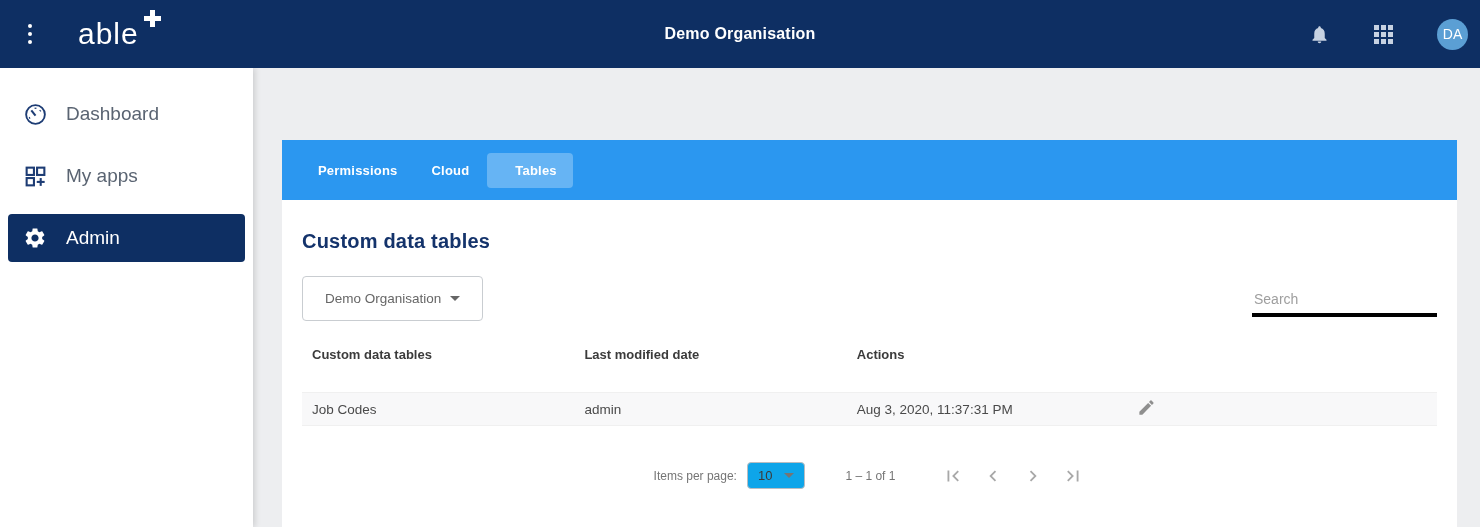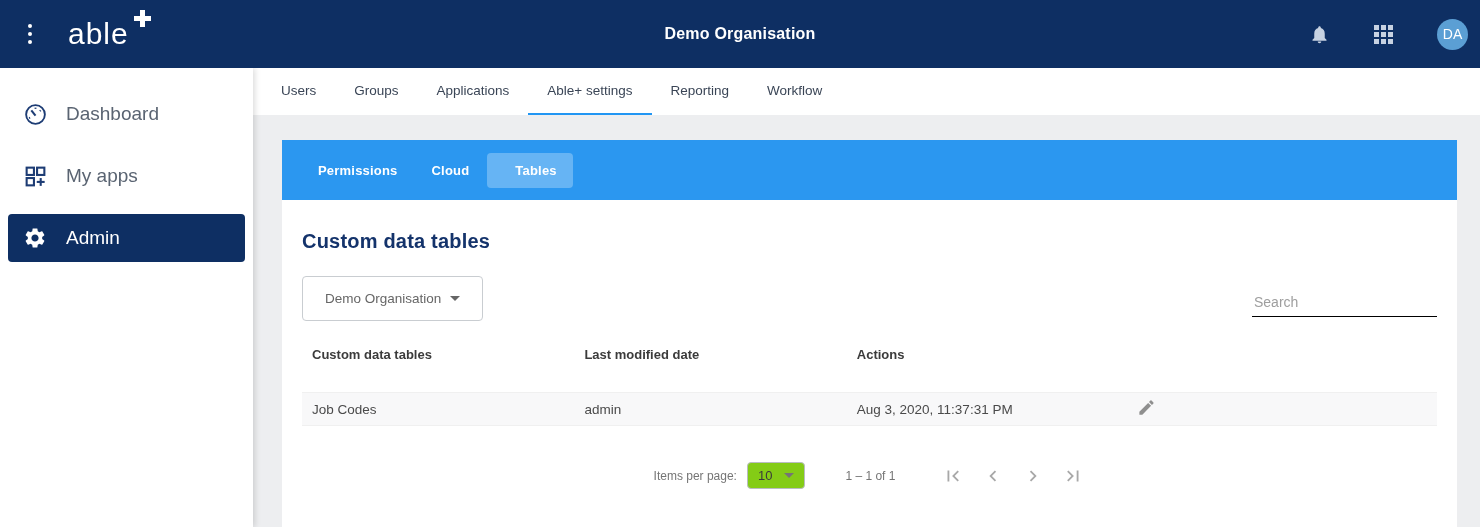--- a/index.html
+++ b/index.html
@@ -5,21 +5,21 @@
   * { margin:0; padding:0; box-sizing:border-box; }
   html,body { width:1480px; height:527px; overflow:hidden; }
   body { font-family:"Liberation Sans", sans-serif; background:#edeef0; }
 
   
   .topbar { position:absolute; top:0; left:0; width:1480px; height:68px;
             background:#0e2f63; display:flex; align-items:center; z-index:30; }
   .kebab { width:32px; height:40px; margin-left:14px; display:flex; flex-direction:column;
            justify-content:center; align-items:center; gap:4px; cursor:pointer; }
   .kebab i { width:4px; height:4px; border-radius:50%; background:#fff; display:block; }
-  .logo { margin-left:22px; position:relative; color:#fff; font-size:30px; font-weight:400;
+  .logo { margin-left:32px; position:relative; color:#fff; font-size:30px; font-weight:400;
           letter-spacing:1px; line-height:1; padding-right:22px; }
   .logo .plus { position:absolute; top:-9px; right:0; width:17px; height:17px; }
   .logo .plus:before, .logo .plus:after { content:""; position:absolute; background:#fff; }
   .logo .plus:before { left:6px; top:0; width:5px; height:17px; }
   .logo .plus:after  { left:0; top:6px; width:17px; height:5px; }
   .topbar-title { position:absolute; left:50%; transform:translateX(-50%); color:#fff;
                   font-size:16px; font-weight:700; letter-spacing:.2px; }
   .topbar-right { position:absolute; right:12px; display:flex; align-items:center; gap:44px; }
   .icon-btn { background:none; border:none; cursor:pointer; display:flex; align-items:center; justify-content:center; }
   .grid-icon { display:grid; grid-template-columns:repeat(3,5px); grid-template-rows:repeat(3,5px); gap:2px; }
@@ -51,37 +51,37 @@
 
   .card-body { padding:0 20px; }
   .section-heading { margin-top:30px; font-size:20px; font-weight:700; color:#14336b; letter-spacing:.2px; }
 
   .controls { display:flex; align-items:flex-end; justify-content:space-between; margin-top:23px; }
   .org-dropdown { height:45px; min-width:181px; background:#fff; border:1px solid #c9cdd1; border-radius:4px;
                   font-family:inherit; font-size:13.5px; color:#666; display:flex; align-items:center;
                   justify-content:center; gap:9px; padding:0 22px; cursor:pointer; }
   .caret-down { width:0; height:0; border-left:5px solid transparent; border-right:5px solid transparent;
                 border-top:5px solid #666; display:inline-block; }
-  .search { width:185px; border:none; border-bottom:1px solid #000000; font-family:inherit;
+  .search { width:185px; border:none; border-bottom:4px solid #000000; font-family:inherit;
             font-size:14px; color:#444; padding:6px 2px; outline:none; margin-bottom:4px;margin-left:32px; }
   .search::placeholder { color:#9e9e9e; }
 
   .table { margin-top:18px; }
   .t-head { display:flex; padding:8px 0 2px 0; }
   .t-row { display:flex; align-items:center; background:#f8f8f9; border-top:1px solid #f0f0f0;
            border-bottom:1px solid #f0f0f0; height:34px; margin-top:28px; }
   .t-cell { width:24%; padding-left:10px; font-size:13.5px; color:#4a4a4a; }
   .t-head .t-cell { font-size:13px; color:#3b3b3b; font-weight:700; }
   .t-cell.actions { width:28%; }
   .edit-btn { background:none; border:none; cursor:pointer; padding:0 0 0 8px; }
 
   .pagination { display:flex; align-items:center; justify-content:center; margin-top:36px;
                 font-size:12px; color:#757575; }
   .ipp-select { display:flex; align-items:center; gap:12px; height:27px; padding:0 10px;
-                margin-left:10px; border:1px solid #b9bdc1; border-radius:4px; background:#84cc16;
+                margin-left:10px; border:1px solid #b9bdc1; border-radius:4px; background:#0ea5e9;
                 font-family:inherit; font-size:13px; color:#3b3b3b; cursor:pointer; }
   .ipp-select .caret-down { border-top-color:#757575; }
   .range { margin-left:40px; font-size:12px; color:#757575; }
   .pager { display:flex; align-items:center; margin-left:46px; gap:16px; }
   .pager .icon-btn { width:24px; height:24px; }
 </style>
 </head>
 <body>
 
 <header class="topbar">
@@ -147,28 +147,20 @@
     <span class="s-icon">
       <svg width="24" height="24" viewBox="0 0 24 24" fill="#ffffff">
           <path d="M19.14 12.94c.04-.3.06-.61.06-.94 0-.32-.02-.64-.07-.94l2.03-1.58c.18-.14.23-.41.12-.61l-1.92-3.32c-.12-.22-.37-.29-.59-.22l-2.39.96c-.5-.38-1.03-.7-1.62-.94l-.36-2.54c-.04-.24-.24-.41-.48-.41h-3.84c-.24 0-.43.17-.47.41l-.36 2.54c-.59.24-1.13.57-1.62.94l-2.39-.96c-.22-.08-.47 0-.59.22L2.74 8.87c-.12.21-.08.47.12.61l2.03 1.58c-.05.3-.09.63-.09.94s.02.64.07.94l-2.03 1.58c-.18.14-.23.41-.12.61l1.92 3.32c.12.22.37.29.59.22l2.39-.96c.5.38 1.03.7 1.62.94l.36 2.54c.05.24.24.41.48.41h3.84c.24 0 .44-.17.47-.41l.36-2.54c.59-.24 1.13-.56 1.62-.94l2.39.96c.22.08.47 0 .59-.22l1.92-3.32c.12-.22.07-.47-.12-.61l-2.01-1.58zM12 15.6c-1.98 0-3.6-1.62-3.6-3.6s1.62-3.6 3.6-3.6 3.6 1.62 3.6 3.6-1.62 3.6-3.6 3.6z"></path>
         </svg>
     </span>
     <span class="s-label">Admin</span>
   </div>
 </aside>
 
 <main class="main">
-  <nav class="tabs">
-    <div class="tab">Users</div>
-    <div class="tab">Groups</div>
-    <div class="tab">Applications</div>
-    <div class="tab active">Able+ settings</div>
-    <div class="tab">Reporting</div>
-    <div class="tab">Workflow</div>
-  </nav>
 
   <section class="card">
     <div class="bluebar">
       <div class="subtab">Permissions</div>
       <div class="subtab">Cloud</div>
       <div class="subtab active">Tables</div>
     </div>
 
     <div class="card-body">
       <h2 class="section-heading">Custom data tables</h2>

